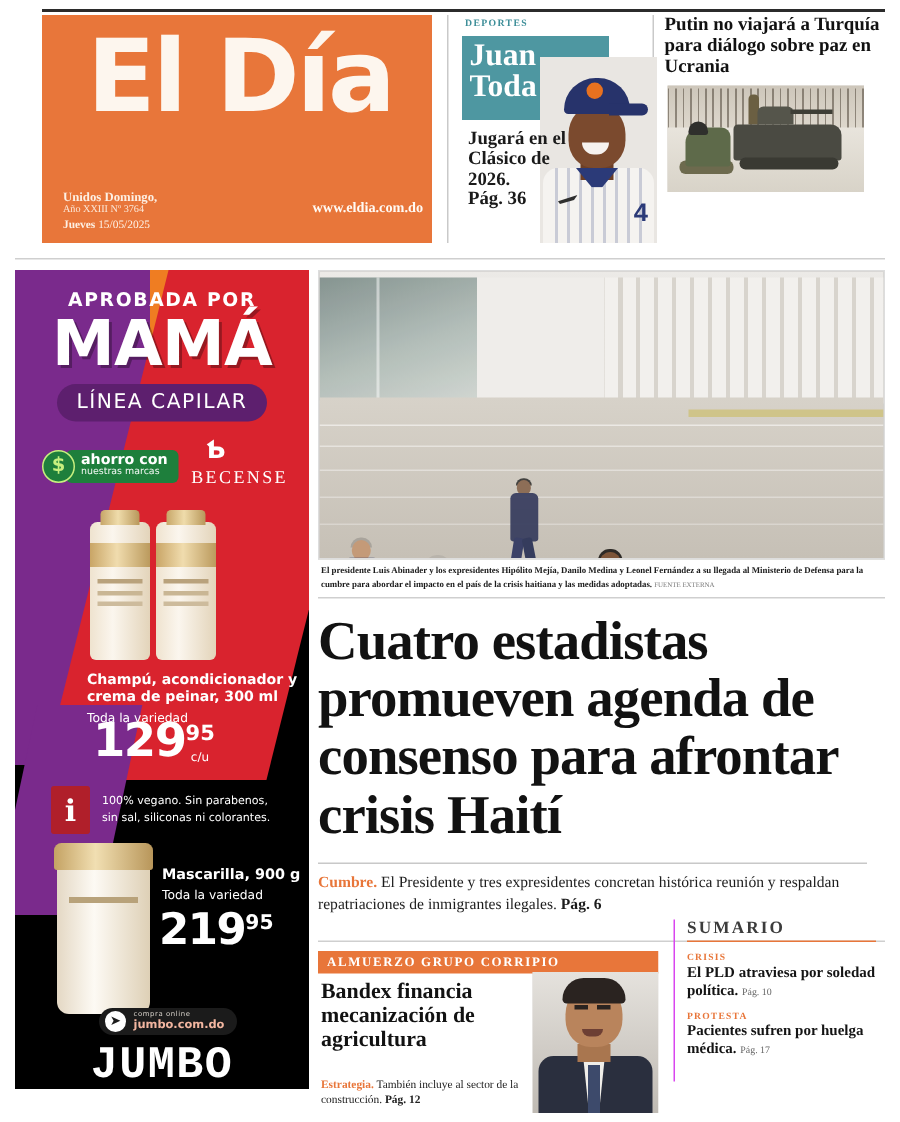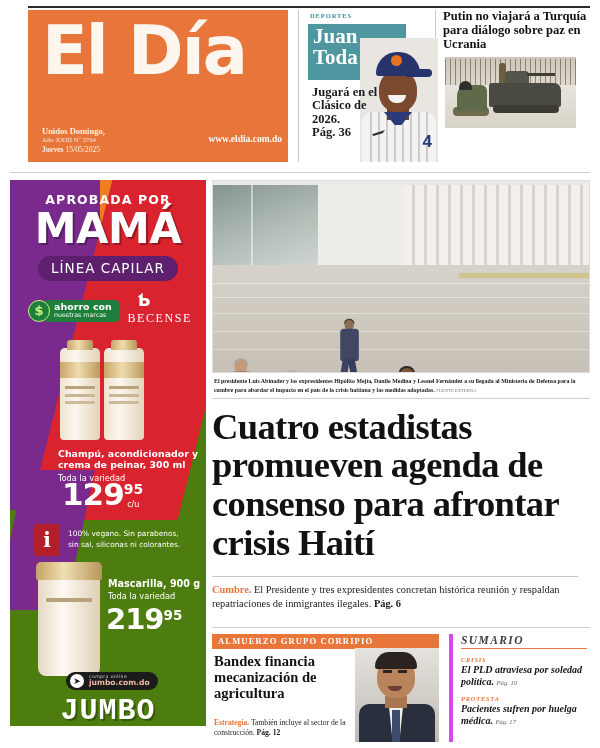--- a/index.html
+++ b/index.html
@@ -41,20 +41,21 @@
   }
   #masthead-logo {
     font-family: "DejaVu Sans", sans-serif;
     font-weight: 700;
     font-size: 67px;
     line-height: 0.95;
     color: #fdf6ee;
     letter-spacing: -2px;
     margin-top: 4px;
     white-space: nowrap;
+    text-align: center;
   }
   #masthead-meta {
     position: absolute; left: 14px; bottom: 8px;
     width: 240px;
     display: flex; align-items: flex-end; justify-content: space-between;
   }
   .meta-left {
     font-family: "Liberation Serif", serif;
     color: #fdf0e4;
     line-height: 1.22;
@@ -250,21 +251,21 @@
     width: 134px;
   }
   #putin-caption .kicker { color:#e8763a; font-weight:700; }
   #putin-caption .pag { font-weight:700; font-size: 7px; }
 
   
   #ad {
     position: absolute; left: 10px; top: 180px;
     width: 196px; height: 546px;
     overflow: hidden;
-    background: #4d7c0f;
+    background: #000000;
   }
   .ad-bg-purple {
     position:absolute; left:0; top:0; width: 96px; height: 330px;
     background:#7a2a8c;
   }
   .ad-bg-orange {
     position:absolute; right:0; top:0; width: 106px; height: 150px;
     background:#ef7d22;
   }
   .ad-bg-diag {
@@ -603,26 +604,25 @@
     background:#a9764f; }
   .bx-suit { position:absolute; left: 4px; top: 56px; width: 76px; height: 40px;
     background:#2a2f3e; border-radius: 10px 10px 0 0; }
   .bx-shirt { position:absolute; left: 28px; top: 56px; width: 26px; height: 40px;
     background:#f0eee9; clip-path: polygon(22% 0, 78% 0, 62% 100%, 38% 100%); }
   .bx-tie { position:absolute; left: 37px; top: 62px; width: 8px; height: 34px;
     background:#3d4a6b; }
 
   
   #sumario {
-    position: absolute; left: 449px; top: 634px;
+    position: absolute; left: 449px; top: 613px;
     width: 141px; height: 108px;
-    border-left: 4px solid #d946ef;
+    border-left: 1px solid #d946ef;
     box-sizing: border-box;
     padding-left: 8px;
-    font-style: italic;
   }
   #sumario-title {
     font-family: "Liberation Serif", serif;
     font-weight: 700;
     font-size: 11.5px;
     letter-spacing: 1.4px;
     color: #3c3c3c;
     padding-bottom: 2px;
     border-bottom: 1.6px solid #e8763a;
     width: 126px;

